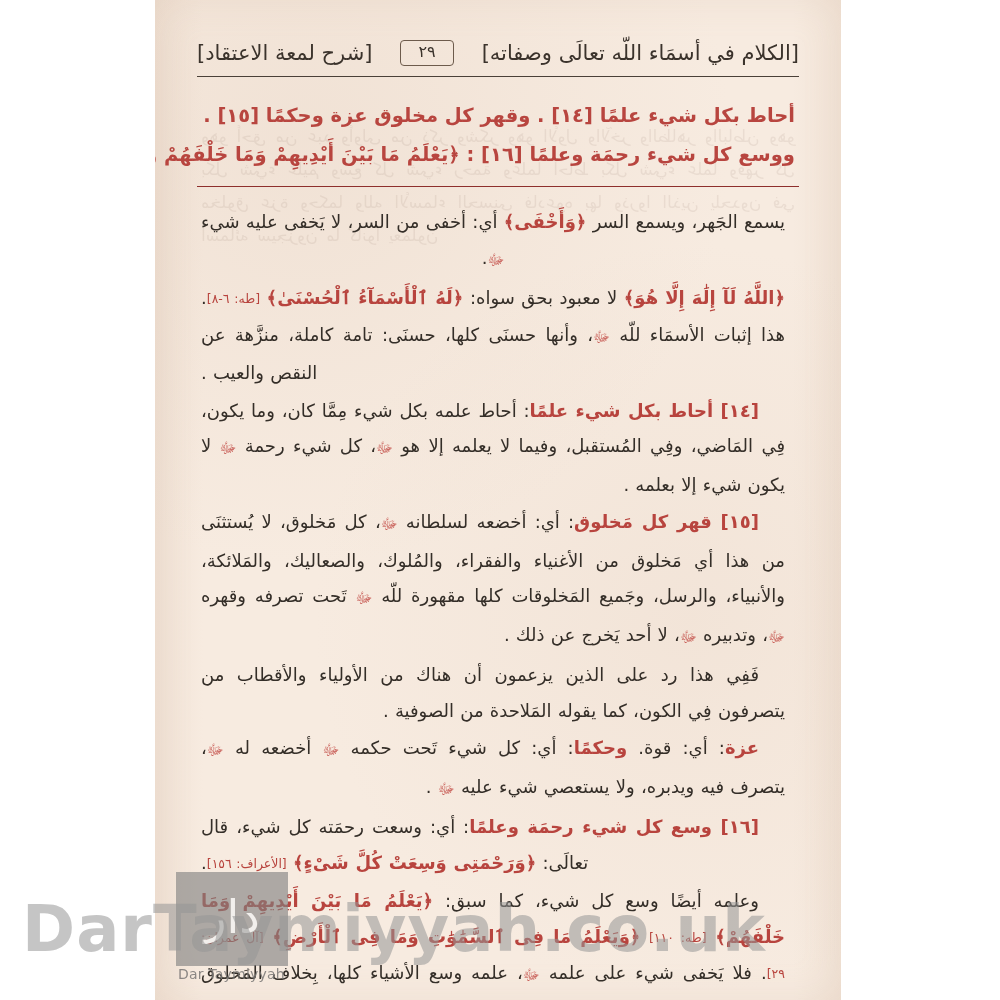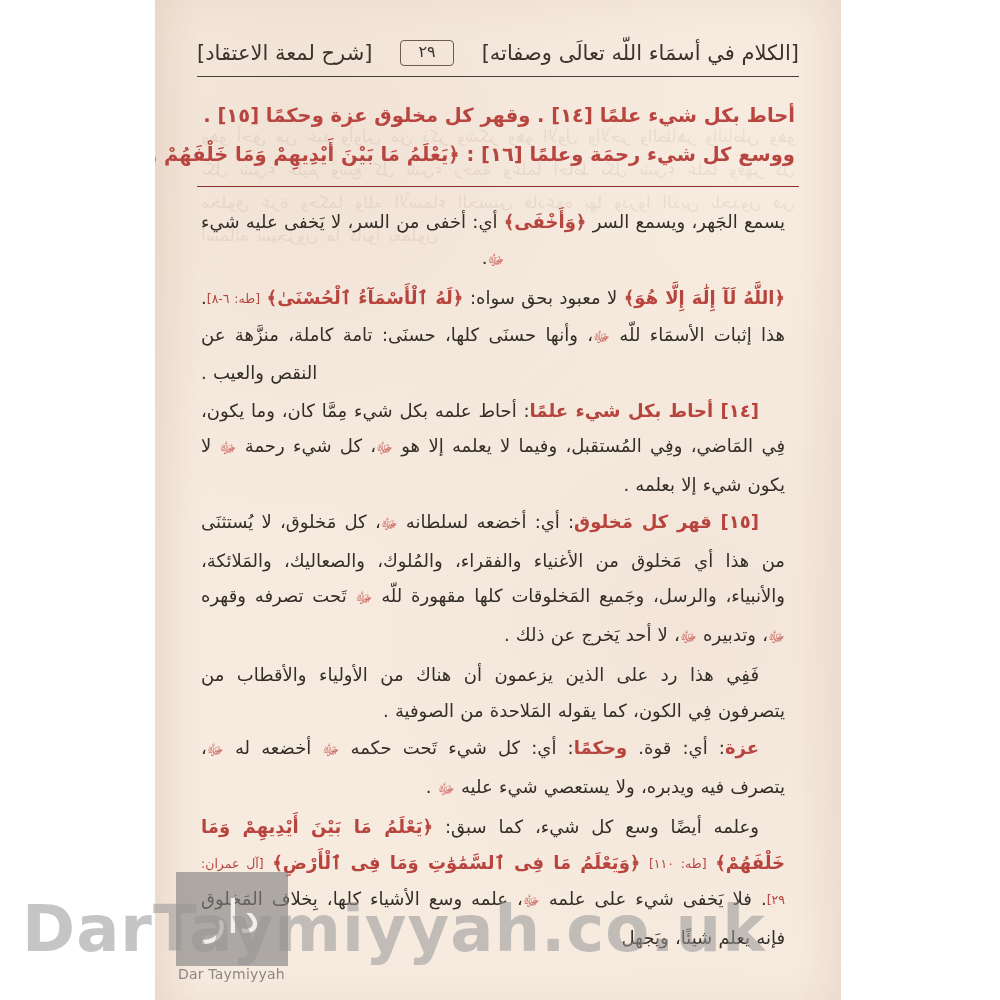--- a/index.html
+++ b/index.html
@@ -241,20 +241,23 @@
       </p>
 
       <p class="para">
         <span>فَفِي هذا رد على الذين يزعمون أن هناك من الأولياء والأقطاب من يتصرفون فِي الكون، كما يقوله المَلاحدة من الصوفية .</span>
       </p>
 
       <p class="para">
         <span class="lemma">عزة</span><span>: أي: قوة. </span><span class="lemma">وحكمًا</span><span>: أي: كل شيء تَحت حكمه </span><span class="jalal">ﷻ</span><span> أخضعه له </span><span class="jalal">ﷻ</span><span>، يتصرف فيه ويدبره، ولا يستعصي شيء عليه </span><span class="jalal">ﷻ</span><span> .</span>
       </p>
 
+      <p class="para last-left">
+        <span class="lemma">[١٦] وسع كل شيء رحمَة وعلمًا</span><span>: أي: وسعت رحمَته كل شيء، قال تعالَى: </span><span class="ayah">﴿وَرَحْمَتِى وَسِعَتْ كُلَّ شَىْءٍ﴾</span> <span class="cite">[الأعراف: ١٥٦]</span><span>.</span>
+      </p>
 
       <p class="para">
         <span>وعلمه أيضًا وسع كل شيء، كما سبق: </span><span class="ayah">﴿يَعْلَمُ مَا بَيْنَ أَيْدِيهِمْ وَمَا خَلْفَهُمْ﴾</span> <span class="cite">[طه: ١١٠]</span> <span class="ayah">﴿وَيَعْلَمُ مَا فِى ٱلسَّمَٰوَٰتِ وَمَا فِى ٱلْأَرْضِ﴾</span> <span class="cite">[آل عمران: ٢٩]</span><span>. فلا يَخفى شيء على علمه </span><span class="jalal">ﷻ</span><span>، علمه وسع الأشياء كلها، بِخلاف المَخلوق فإنه يعلم شيئًا، ويَجهل</span>
       </p>
 
     </div>
   </div>
 
   <div class="wm-logo">
     <span class="glyph">دار</span>

